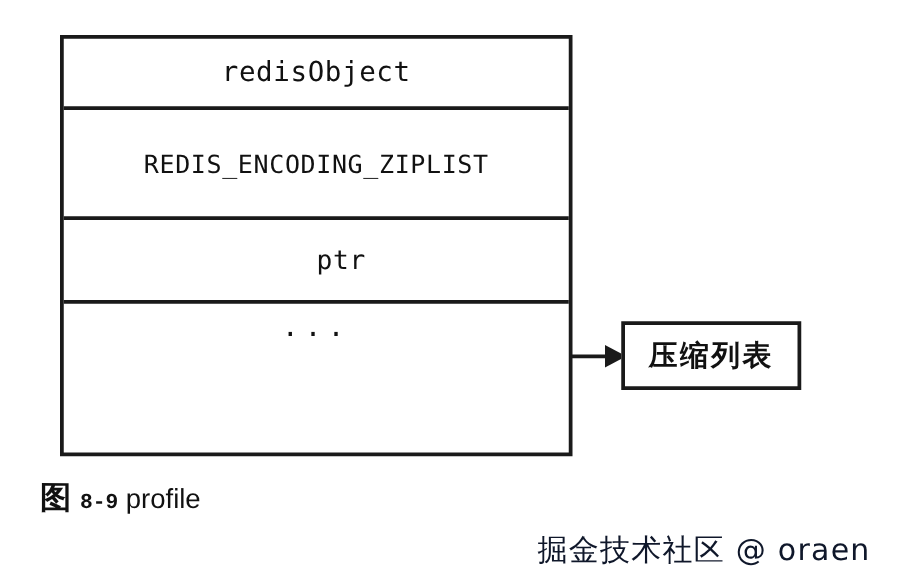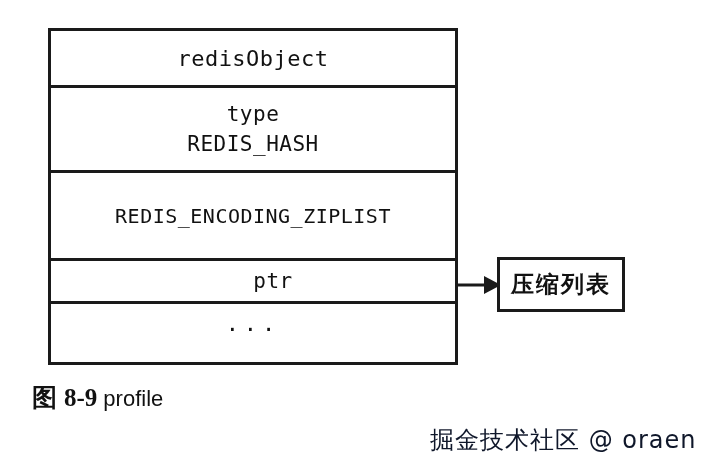--- a/index.html
+++ b/index.html
@@ -38,21 +38,21 @@
     border-bottom: 3px solid #1a1a1a;
     font-family: "DejaVu Sans Mono", "Liberation Mono", monospace;
     color: #111111;
     letter-spacing: 0.5px;
   }
   .struct-row:last-child { border-bottom: none; }
 
   #row-header   { height: 57px; }
   #row-type     { height: 85px; }
   #row-encoding { height: 88px; }
-  #row-ptr      { height: 43px; padding-left: 40px; }
+  #row-ptr      { height: 67px; padding-left: 40px; }
   #row-ellipsis { height: 47px; }
 
   .line-title {
     font-size: 22px;
   }
   .line-name {
     font-size: 21px;
     line-height: 30px;
   }
   .line-value {
@@ -73,21 +73,21 @@
     top: 268px;
     width: 46px;
     height: 34px;
   }
 
   
   #ziplist-box {
     position: absolute;
     left: 497px;
     top: 257px;
-    width: 128px;
+    width: 144px;
     height: 55px;
     border: 3px solid #1a1a1a;
     box-sizing: border-box;
     background: #ffffff;
     display: flex;
     align-items: center;
     justify-content: center;
   }
   #ziplist-label {
     font-family: "DejaVu Sans", sans-serif;
@@ -107,22 +107,22 @@
     white-space: nowrap;
     color: #111111;
   }
   #caption-figure-label {
     font-family: "DejaVu Sans", sans-serif;
     font-size: 25px;
     font-weight: 700;
     letter-spacing: 1px;
   }
   #caption-number {
-    font-family: Liberation Serif, serif;
-    font-size: 25px;
+    font-family: Liberation Mono, monospace;
+    font-size: 17px;
     font-weight: 700;
     margin-left: 6px;
   }
   #caption-mono-1 {
     font-family: "DejaVu Sans Mono", "Liberation Mono", monospace;
     font-size: 22px;
     margin-left: 22px;
   }
   #caption-cn-1 {
     font-family: "DejaVu Sans", sans-serif;
@@ -160,24 +160,20 @@
 <body>
 
 <div id="page">
 
   <div id="struct-box">
 
     <div class="struct-row" id="row-header">
       <span class="line-title">redisObject</span>
     </div>
 
-    <div class="struct-row" id="row-type">
-      <span class="line-name">type</span>
-      <span class="line-value">REDIS_HASH</span>
-    </div>
 
     <div class="struct-row" id="row-encoding">
       <span class="line-value" id="encoding-value">REDIS_ENCODING_ZIPLIST</span>
     </div>
 
     <div class="struct-row" id="row-ptr">
       <span class="line-name">ptr</span>
     </div>
 
     <div class="struct-row" id="row-ellipsis">

